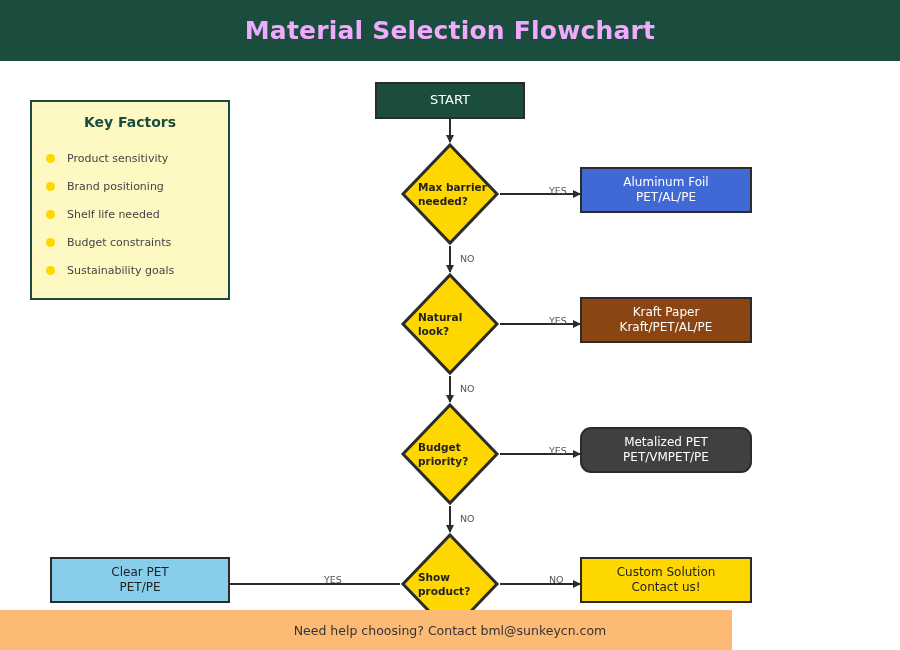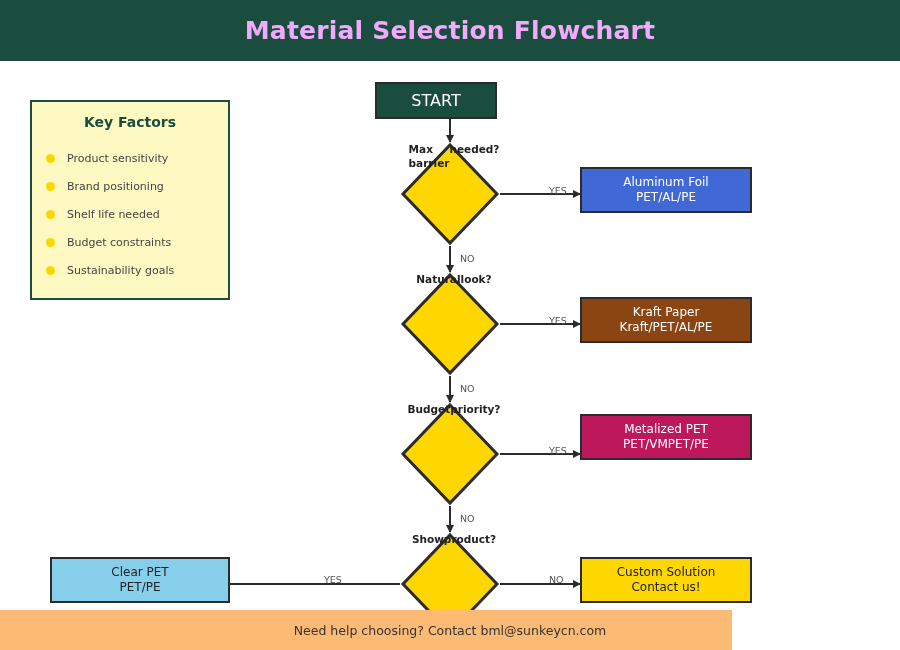--- a/index.html
+++ b/index.html
@@ -104,53 +104,53 @@
     flex-direction: column;
     align-items: center;
     justify-content: center;
     text-align: center;
     line-height: 1.25;
   }
   .node-line { display: block; }
 
   #node-start {
     left: 375px; top: 82px;
-    width: 122px; height: 37px;
+    width: 150px; height: 37px;
     background: #1B4D3E;
     color: #ffffff;
-    font-size: 16px;
+    font-size: 13px;
   }
 
   .result-box {
     width: 172px; height: 46px;
     font-size: 12px;
   }
   #node-aluminum { left: 580px; top: 167px; background: #4169D6; color: #ffffff; }
   #node-kraft    { left: 580px; top: 297px; background: #8B4513; color: #ffffff; }
-  #node-metalized{ left: 580px; top: 414px; background: #be185d; color: #ffffff; }
+  #node-metalized{ left: 580px; top: 427px; background: #404040; color: #ffffff; border-radius: 11px; }
   #node-custom   { left: 580px; top: 557px; background: #FFD700; color: #222222; }
   #node-clearpet { left: 50px;  top: 557px; width: 180px; height: 46px;
                    background: #87CEEB; color: #222222; font-size: 12px; }
 
   
   .diamond-wrap {
     position: absolute;
     width: 100px; height: 104px;
   }
   .diamond-shape {
     position: absolute;
     left: 0; top: 0;
     width: 100px; height: 104px;
   }
   .diamond-text {
     position: absolute;
     left: 18px; top: 0;
     width: 72px; height: 104px;
     display: flex;
-    flex-direction: row;
+    flex-direction: column;
     justify-content: center;
     color: #222222;
     font-size: 10.5px;
     font-weight: bold;
     line-height: 1.35;
     text-align: left;
   }
   #diamond-barrier { left: 400px; top: 142px; }
   #diamond-natural { left: 400px; top: 272px; }
   #diamond-budget  { left: 400px; top: 402px; }

